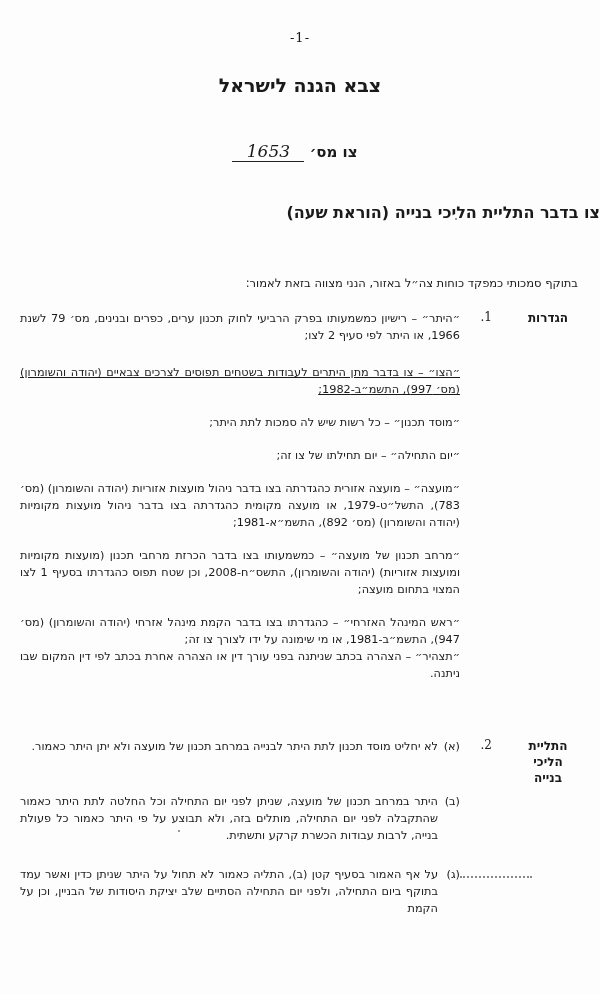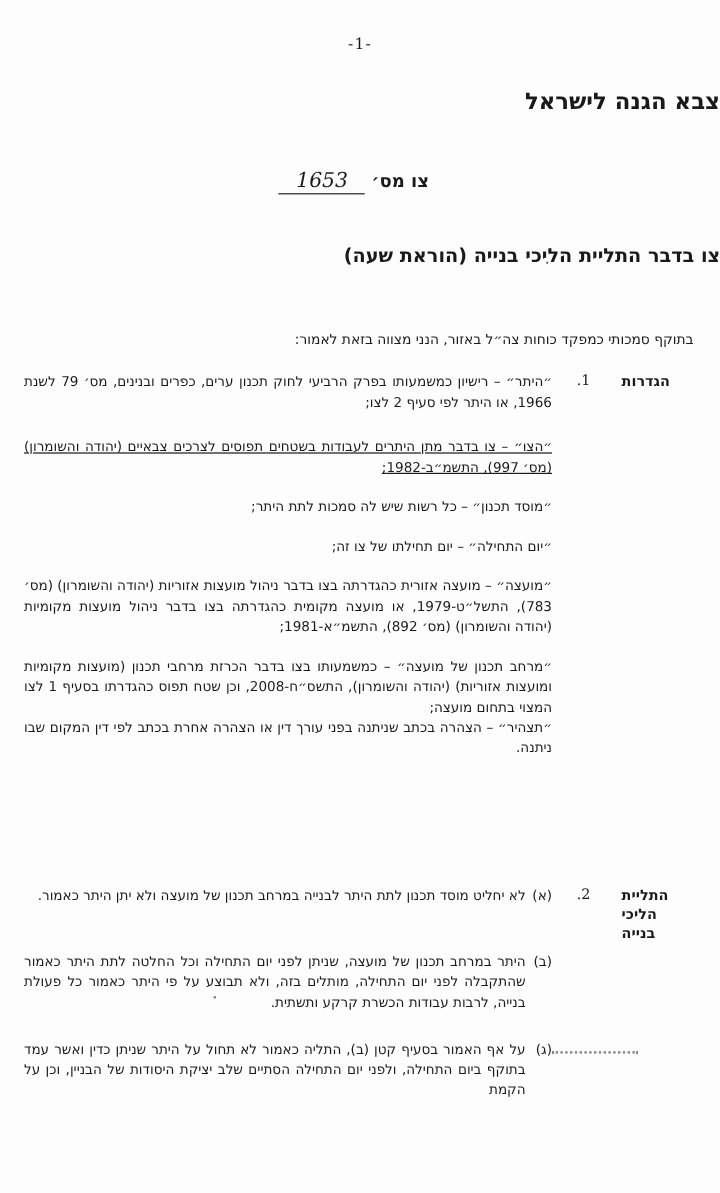--- a/index.html
+++ b/index.html
@@ -1,25 +1,25 @@
 <!DOCTYPE html>
 <html><head>
 <meta charset="utf-8">
 <style>
   html, body { margin:0; padding:0; background:#ffffff; }
   body { width:600px; height:994px; position:relative; overflow:hidden; font-family:"DejaVu Sans", sans-serif; color:#1a1a1a; }
   .page { position:absolute; left:0; top:0; width:600px; height:994px; background:#fdfdfd; }
   .pagenum { position:absolute; top:30px; left:0; width:600px; text-align:center; font-family:"DejaVu Serif", serif; font-size:13px; letter-spacing:1px; }
-  .title { position:absolute; top:74px; left:0; width:600px; text-align:right; font-size:19px; font-weight:bold; direction:rtl; }
+  .title { position:absolute; top:74px; left:0; width:600px; text-align:center; font-size:19px; font-weight:bold; direction:rtl; }
   .order-no { position:absolute; top:141px; left:0; width:584px; text-align:center; font-size:15px; font-weight:bold; direction:rtl; }
   .order-no .num { display:inline-block; min-width:60px; border-bottom:1px solid #222; font-family:"DejaVu Serif", serif; font-weight:normal; font-style:italic; font-size:17px; margin-left:6px; padding:0 6px; }
   .subject { position:absolute; top:203px; left:0; width:600px; font-size:16px; font-weight:bold; direction:rtl; }
   .preamble { position:absolute; top:276px; right:22px; width:560px; direction:rtl; font-size:11.5px; text-align:right; }
   .section { position:absolute; right:22px; width:560px; direction:rtl; }
-  .sec-label { position:absolute; right:0; top:0; width:60px; font-size:12px; font-weight:bold; text-align:left; line-height:16px; }
+  .sec-label { position:absolute; right:0; top:0; width:60px; font-size:12px; font-weight:bold; text-align:center; line-height:16px; }
   .sec-num { position:absolute; right:86px; top:0; font-size:12px; font-family:"DejaVu Serif", serif; }
   .sec-body { position:absolute; right:118px; top:0; width:440px; }
   .para { font-size:11.3px; line-height:17px; text-align:justify; text-align-last:right; margin:0; }
   .sub { position:relative; padding-right:22px; font-size:11.3px; line-height:17px; text-align:justify; text-align-last:right; }
   .sub .mark { position:absolute; right:0; top:0; }
   .speck { position:absolute; width:2px; height:2px; background:#777; border-radius:1px; }
   .dashes { position:absolute; top:876px; left:460px; width:72px; height:2px; border-top:2px dotted #888; }
 </style>
 </head>
 <body>
@@ -42,20 +42,21 @@
   <div class="section" style="top:310px; height:410px;">
     <div class="sec-label">הגדרות</div>
     <div class="sec-num">1.</div>
     <div class="sec-body">
       <p class="para" style="margin-top:0;">״היתר״ – רישיון כמשמעותו בפרק הרביעי לחוק תכנון ערים, כפרים ובנינים, מס׳ 79 לשנת 1966, או היתר לפי סעיף 2 לצו;</p>
       <p class="para" style="margin-top:20px;text-decoration:underline;">״הצו״ – צו בדבר מתן היתרים לעבודות בשטחים תפוסים לצרכים צבאיים (יהודה והשומרון) (מס׳ 997), התשמ״ב-1982;</p>
       <p class="para" style="margin-top:16px;">״מוסד תכנון״ – כל רשות שיש לה סמכות לתת היתר;</p>
       <p class="para" style="margin-top:16px;">״יום התחילה״ – יום תחילתו של צו זה;</p>
       <p class="para" style="margin-top:16px;">״מועצה״ – מועצה אזורית כהגדרתה בצו בדבר ניהול מועצות אזוריות (יהודה והשומרון) (מס׳ 783), התשל״ט-1979, או מועצה מקומית כהגדרתה בצו בדבר ניהול מועצות מקומיות (יהודה והשומרון) (מס׳ 892), התשמ״א-1981;</p>
       <p class="para" style="margin-top:16px;">״מרחב תכנון של מועצה״ – כמשמעותו בצו בדבר הכרזת מרחבי תכנון (מועצות מקומיות ומועצות אזוריות) (יהודה והשומרון), התשס״ח-2008, וכן שטח תפוס כהגדרתו בסעיף 1 לצו המצוי בתחום מועצה;</p>
+      <p class="para" style="margin-top:16px;">״ראש המינהל האזרחי״ – כהגדרתו בצו בדבר הקמת מינהל אזרחי (יהודה והשומרון) (מס׳ 947), התשמ״ב-1981, או מי שימונה על ידו לצורך צו זה;</p>
       <p class="para" style="">״תצהיר״ – הצהרה בכתב שניתנה בפני עורך דין או הצהרה אחרת בכתב לפי דין המקום שבו ניתנה.</p>
     </div>
   </div>
 
   <div class="section" style="top:738px; height:256px;">
     <div class="sec-label">
       <div>התליית</div>
       <div>הליכי</div>
       <div>בנייה</div>
     </div>

